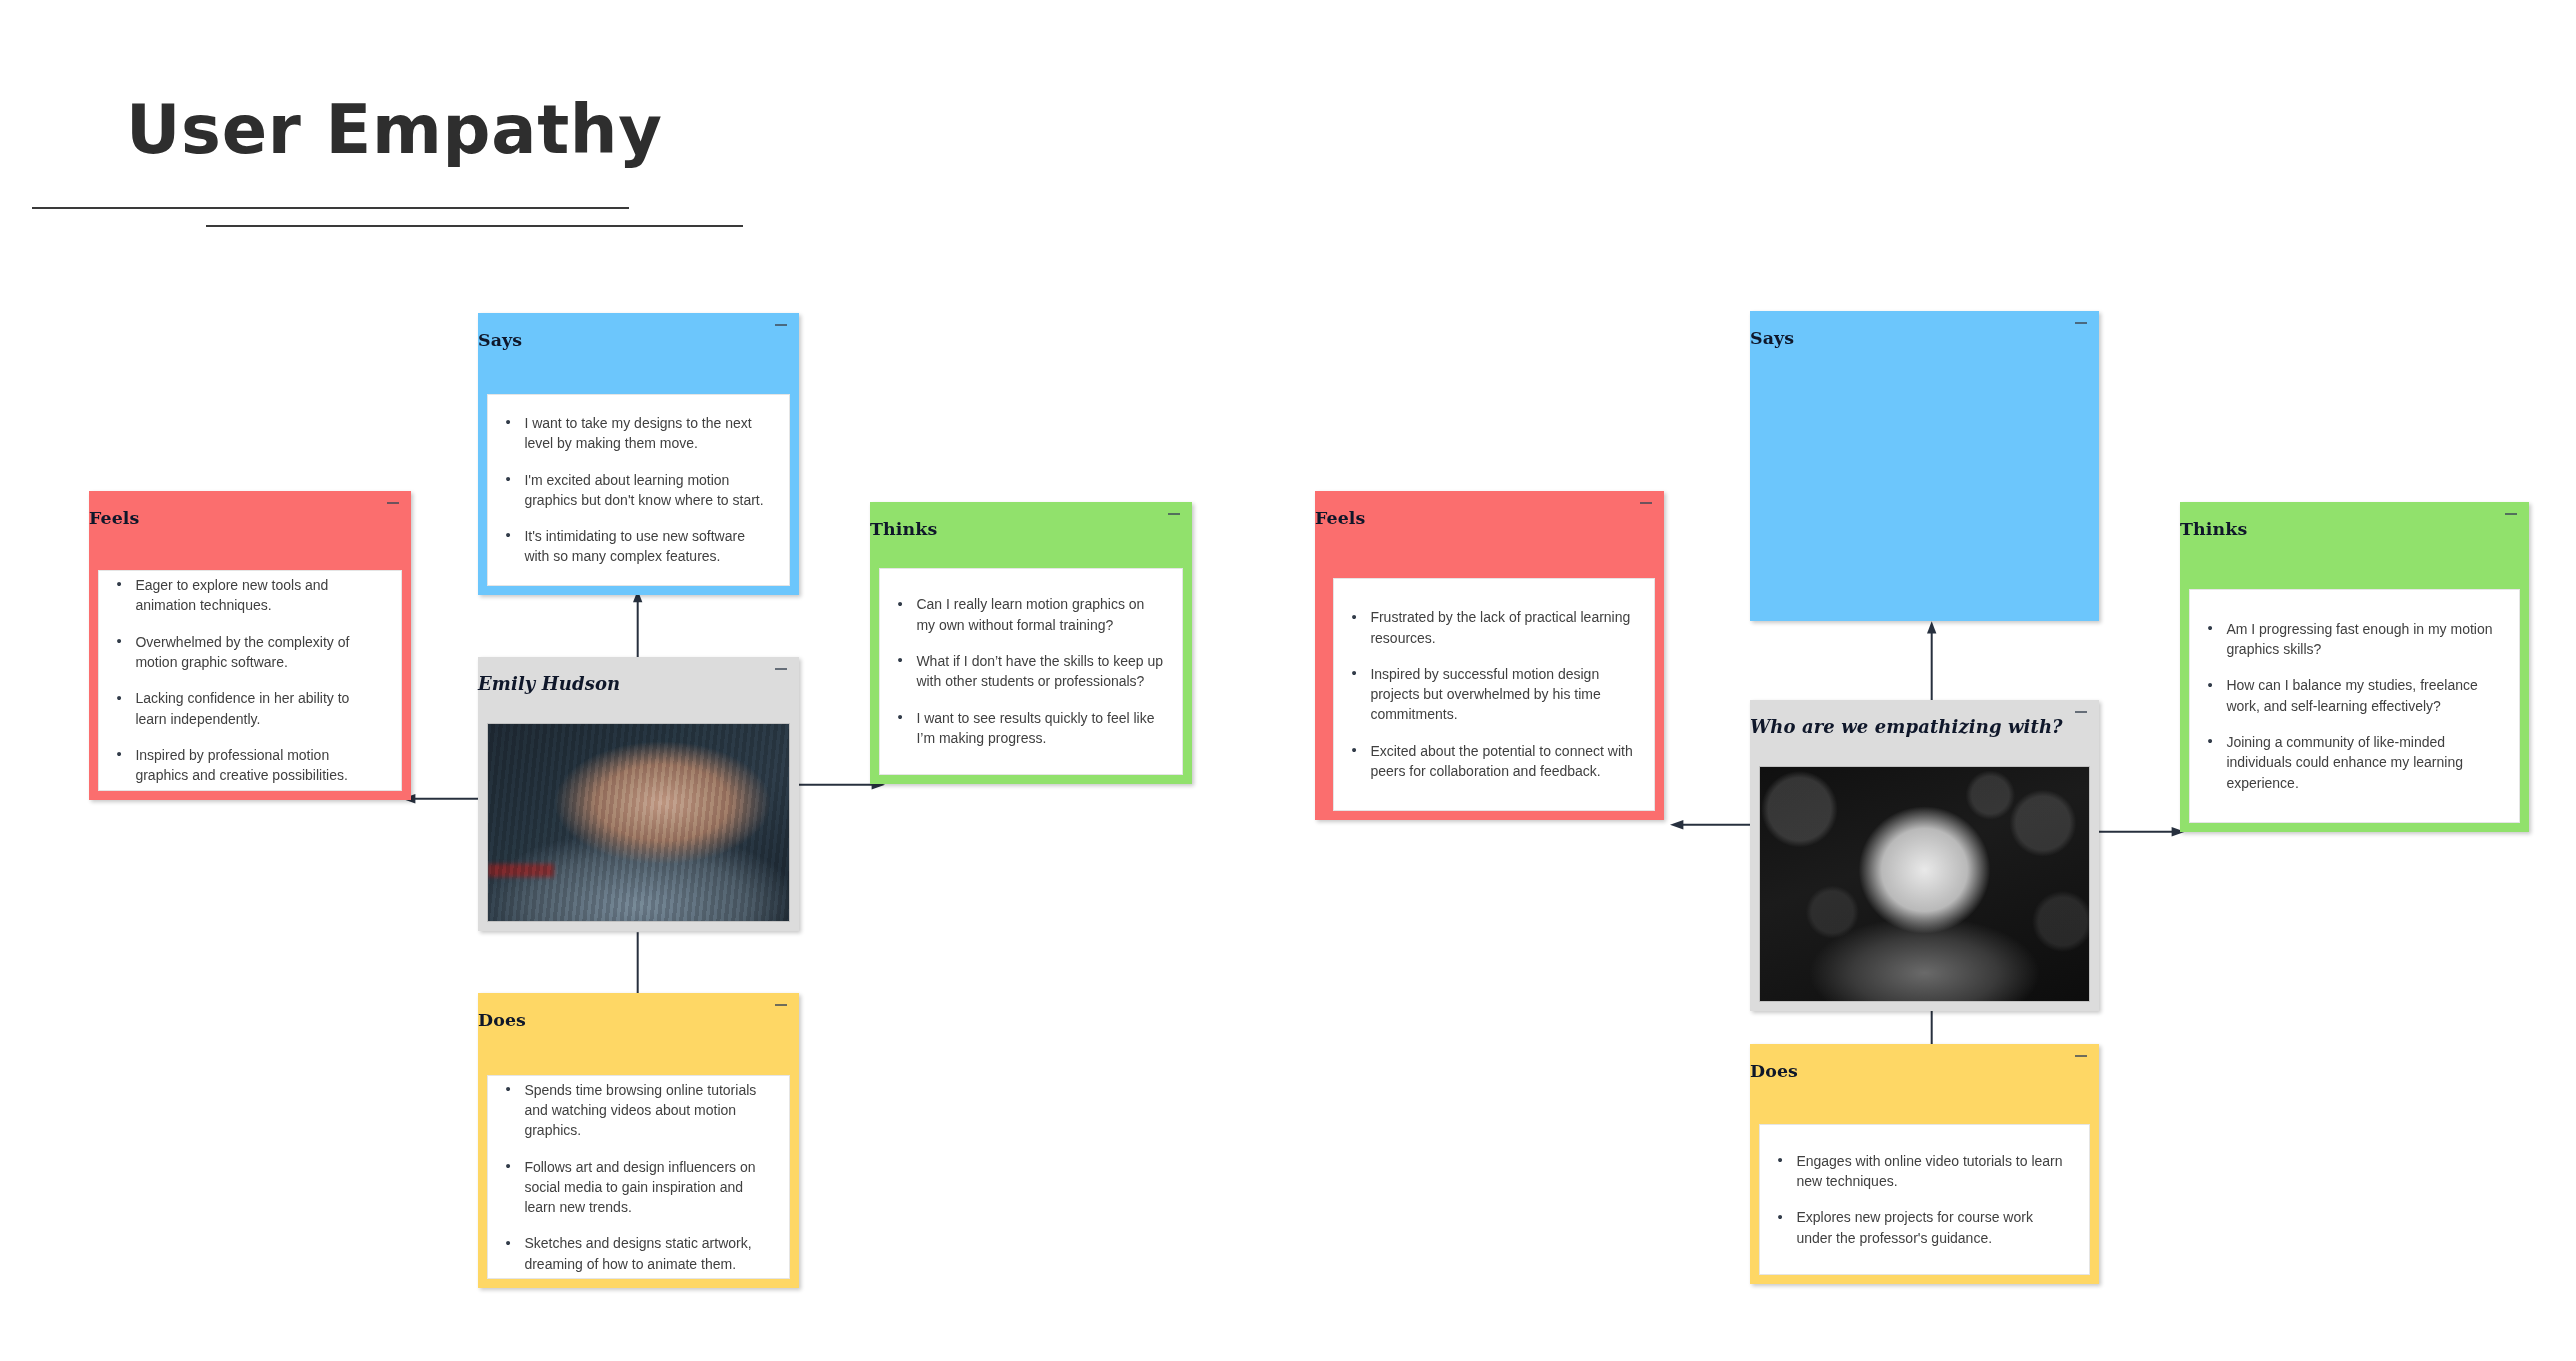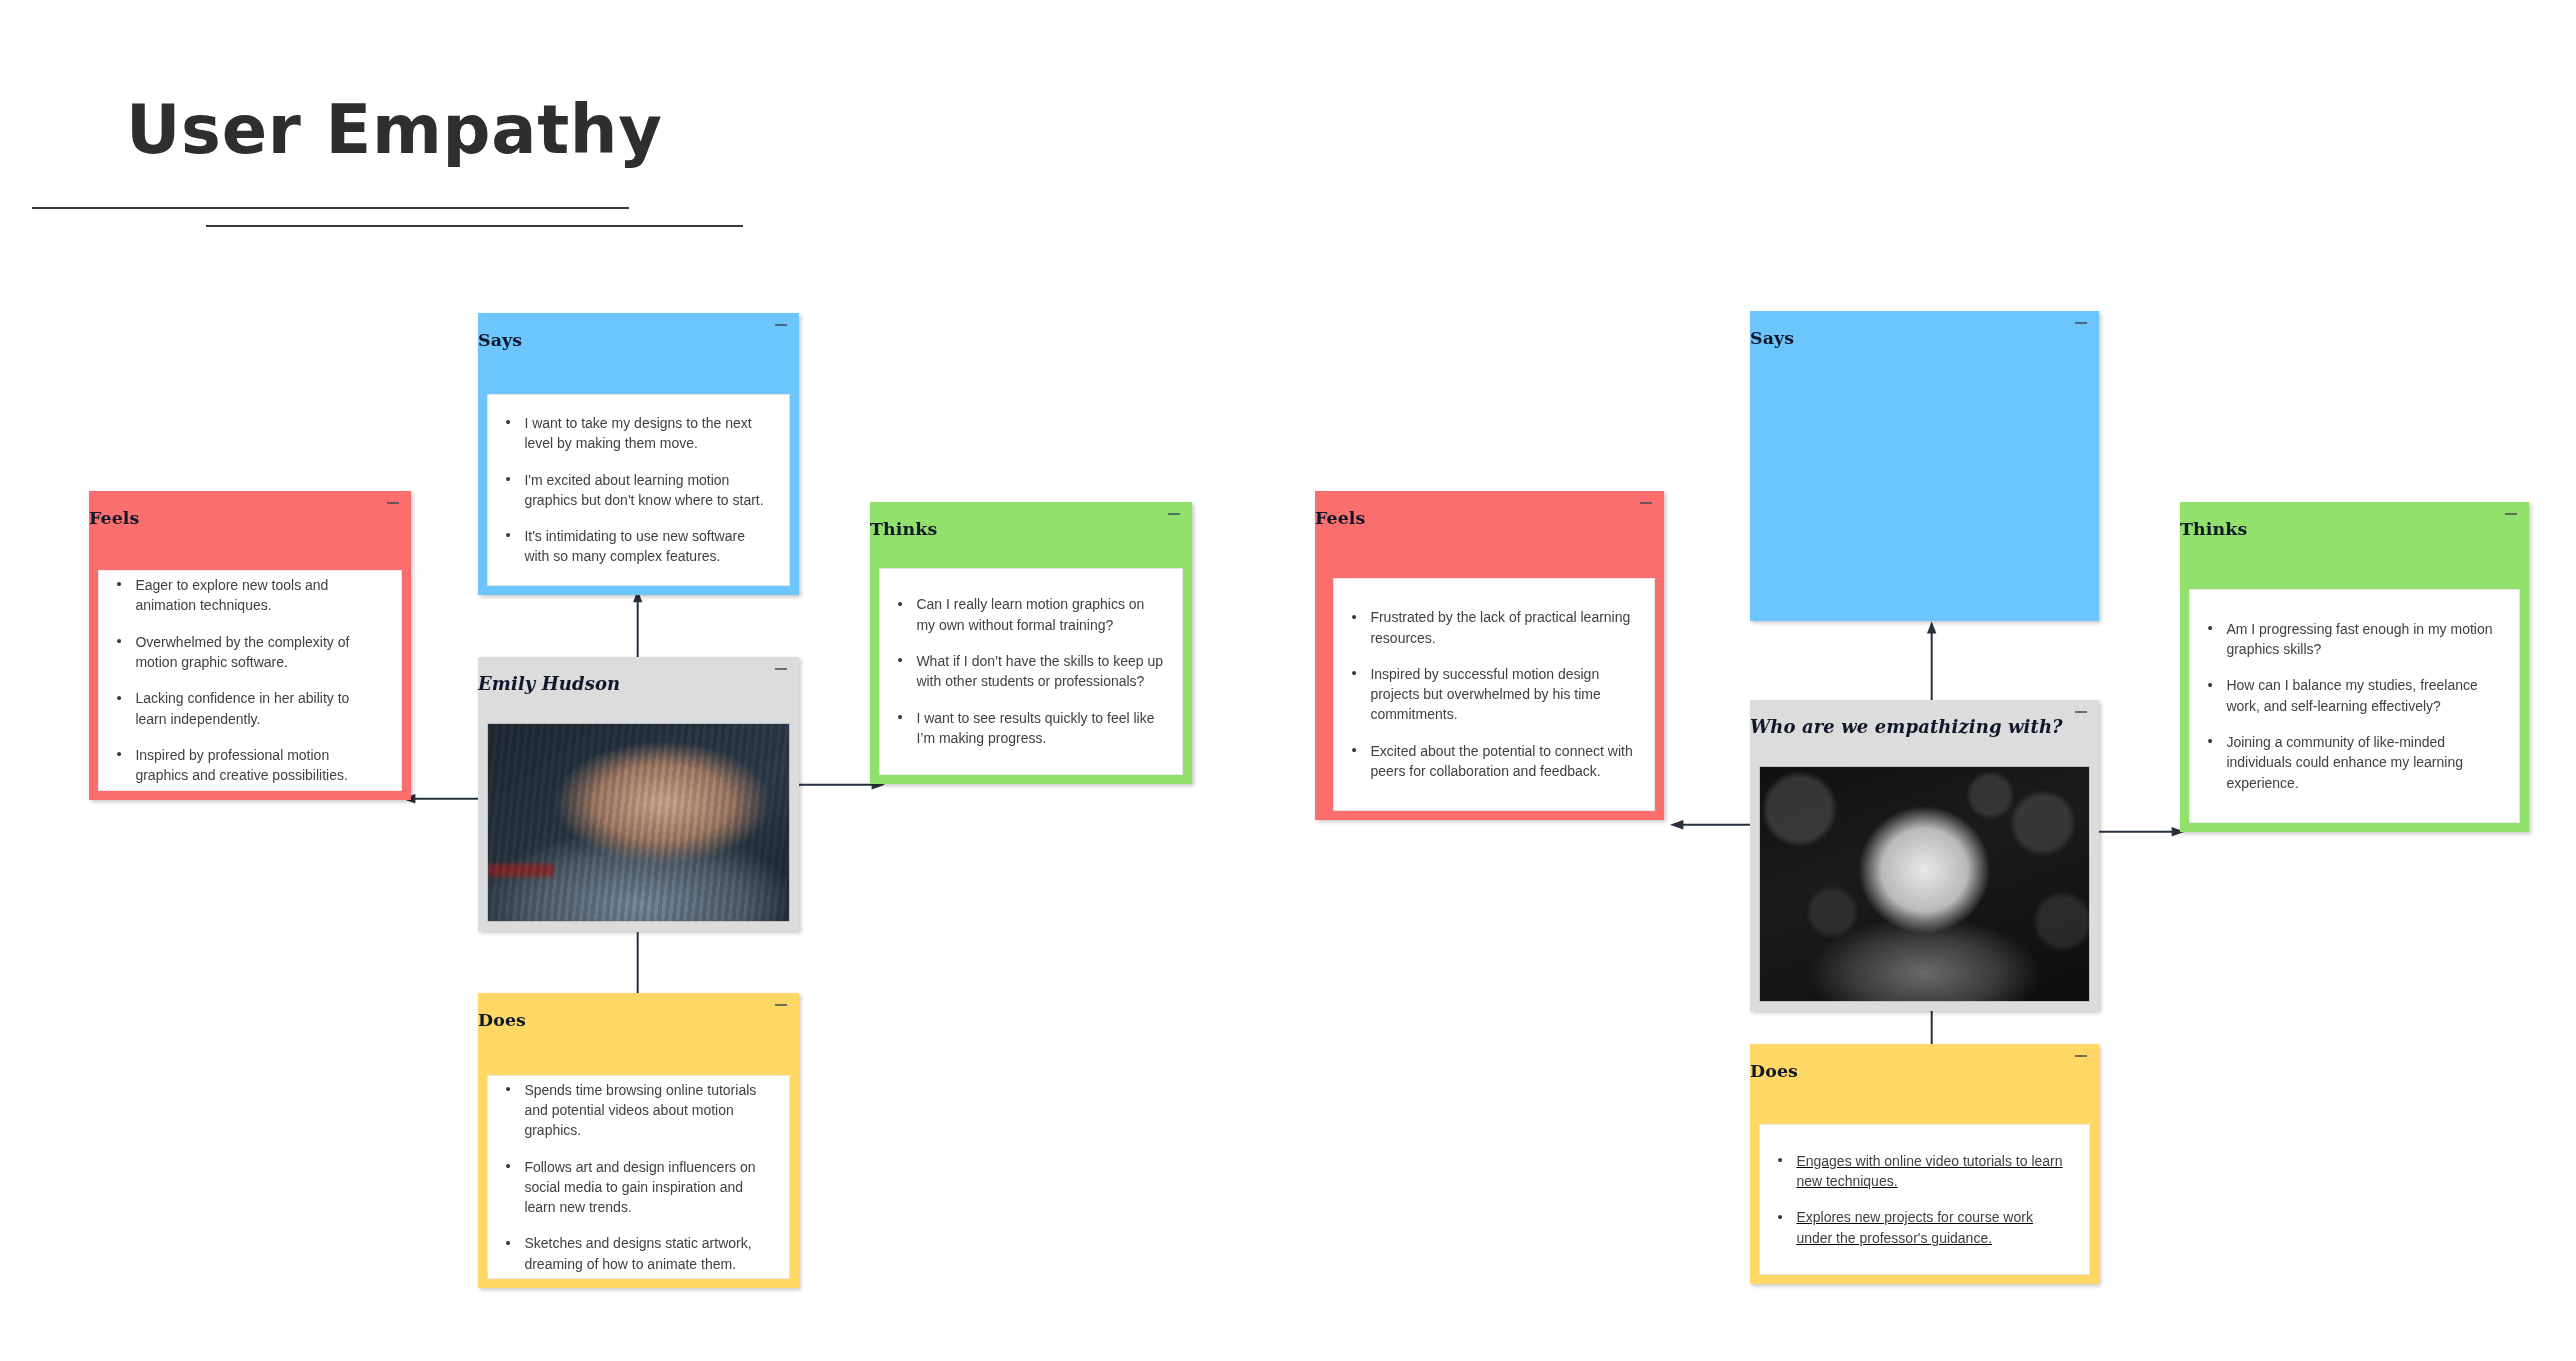--- a/index.html
+++ b/index.html
@@ -241,21 +241,21 @@
         <div class="accent-bar"></div>
       </div>
     </div>
   </div>
 
   <div class="card does" style="left:478px; top:993px; width:321px; height:295px;">
     <div class="minimize-icon"></div>
     <div class="card-title">Does</div>
     <div class="card-body" style="top:82px;">
       <ul>
-        <li>Spends time browsing online tutorials and potential videos about motion graphics.</li>
+        <li>Spends time browsing online tutorials and watching videos about motion graphics.</li>
         <li>Follows art and design influencers on social media to gain inspiration and learn new trends.</li>
         <li>Sketches and designs static artwork, dreaming of how to animate them.</li>
       </ul>
     </div>
   </div>
 </div>
 
 <div class="emap" id="emap-right">
 
   <svg class="connector" style="left:1925px; top:621px; width:13.4px; height:81px;" width="13.4" height="81" viewBox="0 0 20 120">
@@ -308,21 +308,21 @@
     <div class="minimize-icon"></div>
     <div class="card-title">Who are we empathizing with?</div>
     <div class="photo" style="top:66px;">
       <div class="photo-inner photo-b"></div>
     </div>
   </div>
 
   <div class="card does" style="left:1750px; top:1044px; width:349px; height:240px;">
     <div class="minimize-icon"></div>
     <div class="card-title">Does</div>
-    <div class="card-body" style="top:80px;text-decoration:underline;">
+    <div class="card-body" style="top:80px;">
       <ul>
         <li>Engages with online video tutorials to learn new techniques.</li>
         <li>Explores new projects for course work under the professor's guidance.</li>
       </ul>
     </div>
   </div>
 </div>
 
 
 </body></html>

